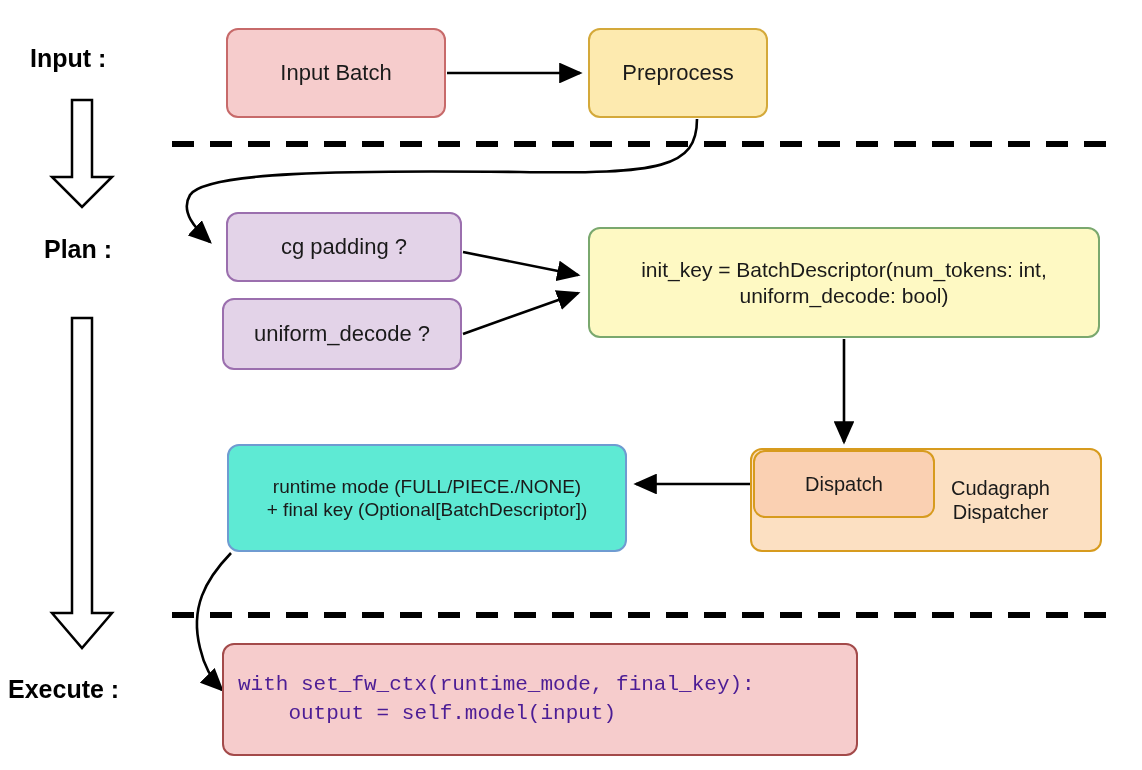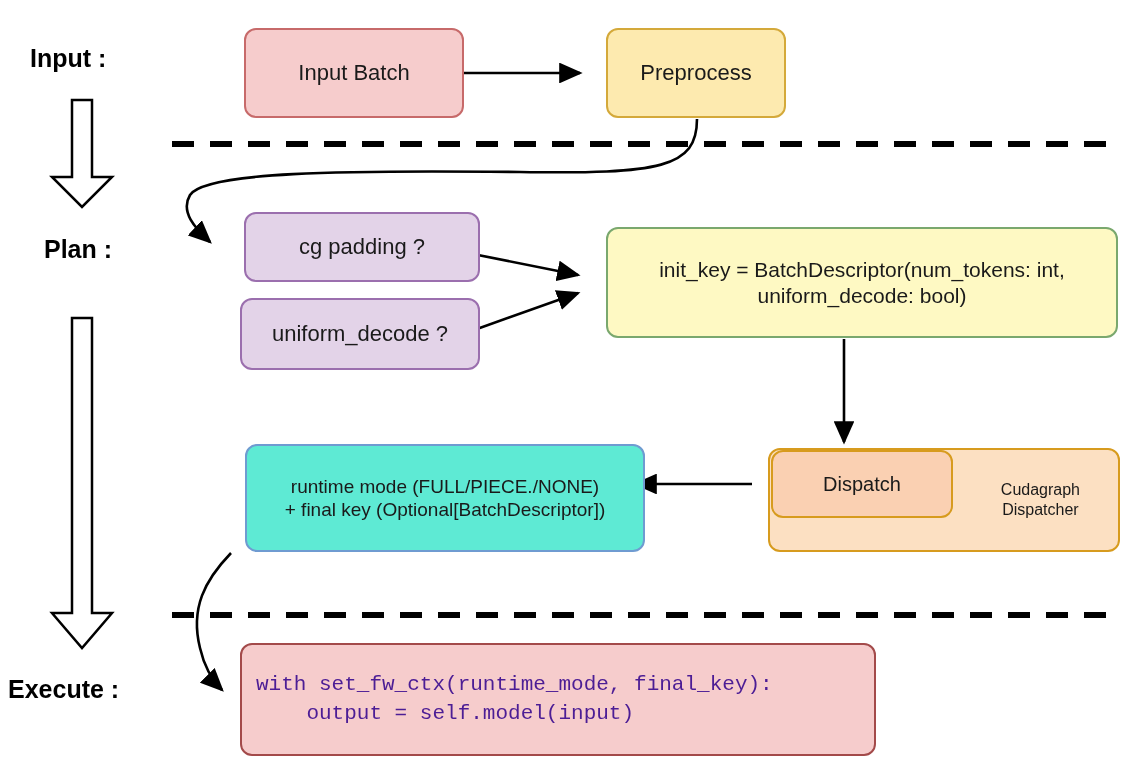--- a/index.html
+++ b/index.html
@@ -38,21 +38,20 @@
     border-radius: 12px;
     border-style: solid;
     border-width: 2px;
     display: flex;
     align-items: center;
     justify-content: center;
     text-align: center;
     font-family: "Liberation Sans", sans-serif;
     color: #1a1a1a;
     line-height: 1.22;
-    margin-left: 18px;
   }
   .node-text {
     display: block;
     white-space: pre-line;
     padding: 0 6px;
   }
   
   #node-input-batch {
     left: 226px; top: 28px; width: 220px; height: 90px;
     background: #f6cccc; border-color: #c76a6a;
@@ -74,24 +73,24 @@
     font-size: 22px;
   }
   #node-init-key {
     left: 588px; top: 227px; width: 512px; height: 111px;
     background: #fef9c3; border-color: #7aa86e;
     font-size: 21px;
   }
   #node-cudagraph-dispatcher {
     left: 750px; top: 448px; width: 352px; height: 104px;
     background: #fce0c2; border-color: #d79b1e;
-    font-size: 16px;
+    font-size: 20px;
     align-items: center;
     justify-content: flex-end;
-    padding-right: 32px;
+    padding-right: 44px;
   }
   #node-dispatch {
     left: 753px; top: 450px; width: 182px; height: 68px;
     background: #fad0b2; border-color: #d79b1e;
     font-size: 20px;
   }
   #node-runtime-mode {
     left: 227px; top: 444px; width: 400px; height: 108px;
     background: #5eead4; border-color: #6f9bd1;
     font-size: 19px;

